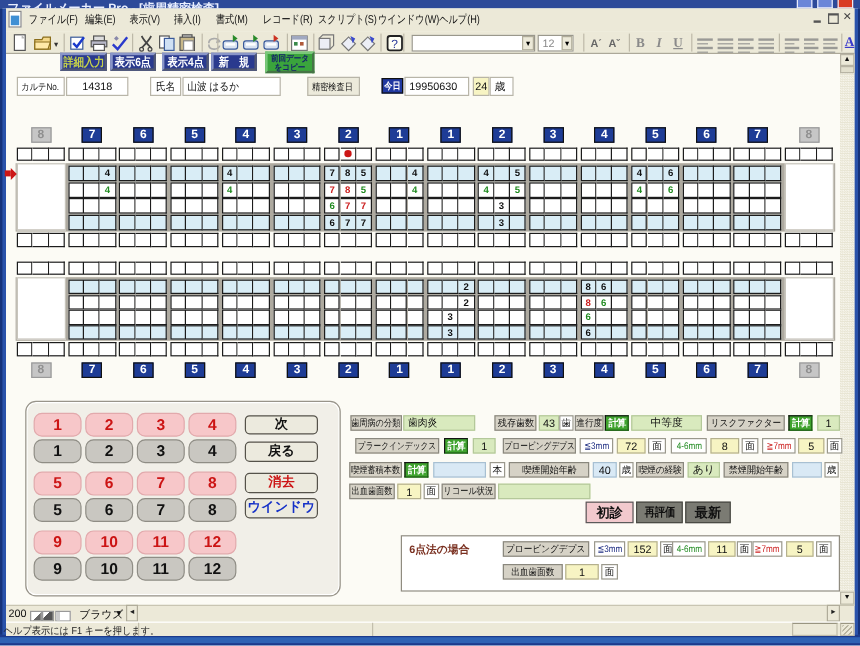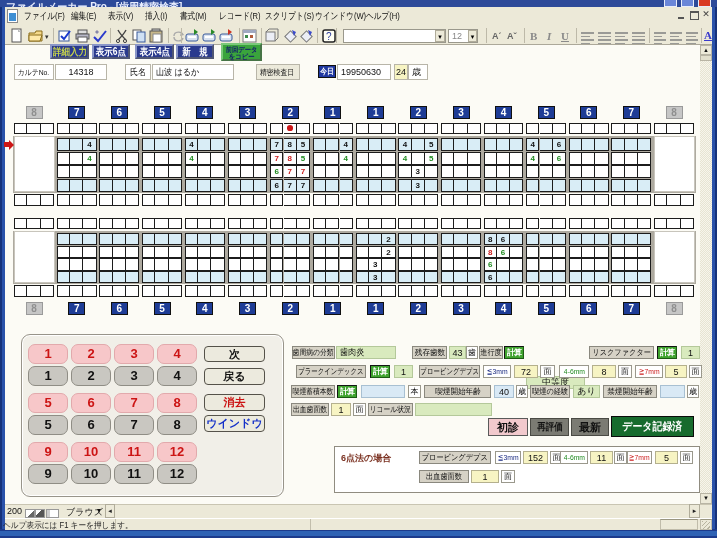--- a/index.html
+++ b/index.html
@@ -844,21 +844,21 @@
 <div style="position:absolute;left:449px;top:346px;width:17px;height:13px;background:#d9eabe;border:1px solid #b4c89a;box-sizing:border-box;color:#111;font:9px 'Liberation Sans',sans-serif;display:flex;align-items:center;justify-content:center;white-space:nowrap;">
       <span style="display:inline-block;transform:scaleX(1.0);transform-origin:center center;white-space:nowrap;">43</span>
     </div>
 <div style="position:absolute;left:466px;top:346px;width:12px;height:13px;background:#fff;border:1px solid #9a988c;box-sizing:border-box;color:#111;font:8px 'Liberation Sans',sans-serif;display:flex;align-items:center;justify-content:center;white-space:nowrap;">
       <span style="display:inline-block;transform:scaleX(1.0);transform-origin:center center;white-space:nowrap;">歯</span>
     </div>
 <div style="position:absolute;left:479px;top:346px;width:24px;height:13px;background:#d6d2c6;border:1px solid #8a887e;box-sizing:border-box;color:#111;font:8px 'Liberation Sans',sans-serif;display:flex;align-items:center;justify-content:center;white-space:nowrap;">
       <span style="display:inline-block;transform:scaleX(0.9);transform-origin:center center;white-space:nowrap;">進行度</span>
     </div>
 <div style="position:absolute;left:504px;top:346px;width:20px;height:13px;background:#3fa32e;border:1px solid #141414;border-right-color:#1d5a14;border-bottom-color:#1d5a14;box-sizing:border-box;color:#fff;font:bold 8px 'Liberation Sans',sans-serif;text-align:center;line-height:11px;letter-spacing:-1px;">計算</div>
-<div style="position:absolute;left:526px;top:346px;width:59px;height:13px;background:#d9eabe;border:1px solid #b4c89a;box-sizing:border-box;color:#111;font:9px 'Liberation Sans',sans-serif;display:flex;align-items:center;justify-content:center;white-space:nowrap;margin-top:30px;">
+<div style="position:absolute;left:526px;top:346px;width:59px;height:13px;background:#d9eabe;border:1px solid #b4c89a;box-sizing:border-box;color:#111;font:9px 'Liberation Sans',sans-serif;display:flex;align-items:center;justify-content:center;white-space:nowrap;">
       <span style="display:inline-block;transform:scaleX(1.0);transform-origin:center center;white-space:nowrap;">中等度</span>
     </div>
 <div style="position:absolute;left:589px;top:346px;width:65px;height:13px;background:#d6d2c6;border:1px solid #8a887e;box-sizing:border-box;color:#111;font:8px 'Liberation Sans',sans-serif;display:flex;align-items:center;justify-content:center;white-space:nowrap;">
       <span style="display:inline-block;transform:scaleX(0.9);transform-origin:center center;white-space:nowrap;">リスクファクター</span>
     </div>
 <div style="position:absolute;left:657px;top:346px;width:20px;height:13px;background:#3fa32e;border:1px solid #141414;border-right-color:#1d5a14;border-bottom-color:#1d5a14;box-sizing:border-box;color:#fff;font:bold 8px 'Liberation Sans',sans-serif;text-align:center;line-height:11px;letter-spacing:-1px;">計算</div>
 <div style="position:absolute;left:681px;top:346px;width:19px;height:13px;background:#d9eabe;border:1px solid #b4c89a;box-sizing:border-box;color:#111;font:9px 'Liberation Sans',sans-serif;display:flex;align-items:center;justify-content:center;white-space:nowrap;">
       <span style="display:inline-block;transform:scaleX(1.0);transform-origin:center center;white-space:nowrap;">1</span>
     </div>
 <div style="position:absolute;left:296px;top:365px;width:70px;height:13px;background:#d6d2c6;border:1px solid #8a887e;box-sizing:border-box;color:#111;font:8px 'Liberation Sans',sans-serif;display:flex;align-items:center;justify-content:center;white-space:nowrap;">
@@ -943,23 +943,20 @@
 <div style="position:absolute;left:415px;top:403px;width:77px;height:13px;background:#d9eabe;border:1px solid #b4c89a;box-sizing:border-box;color:#111;font:9px 'Liberation Sans',sans-serif;display:flex;align-items:center;justify-content:center;white-space:nowrap;"></div>
 <div style="position:absolute;left:488px;top:418px;width:40px;height:18px;background:#f2c9cd;border:1px solid #5a5a5a;box-sizing:border-box;color:#111;font:bold 11px 'Liberation Sans',sans-serif;display:flex;align-items:center;justify-content:center;white-space:nowrap;">
       <span style="display:inline-block;transform:scaleX(1.0);transform-origin:center center;white-space:nowrap;">初診</span>
     </div>
 <div style="position:absolute;left:530px;top:418px;width:39px;height:18px;background:#7b7b73;border:1px solid #4a4a44;box-sizing:border-box;color:#111;font:bold 10px 'Liberation Sans',sans-serif;display:flex;align-items:center;justify-content:center;white-space:nowrap;">
       <span style="display:inline-block;transform:scaleX(0.85);transform-origin:center center;white-space:nowrap;">再評価</span>
     </div>
 <div style="position:absolute;left:571px;top:418px;width:38px;height:18px;background:#7b7b73;border:1px solid #4a4a44;box-sizing:border-box;color:#111;font:bold 11px 'Liberation Sans',sans-serif;display:flex;align-items:center;justify-content:center;white-space:nowrap;">
       <span style="display:inline-block;transform:scaleX(1.0);transform-origin:center center;white-space:nowrap;">最新</span>
     </div>
-<div style="position:absolute;left:611px;top:416px;width:83px;height:21px;background:#176b2d;border:1px solid #0a0a0a;box-sizing:border-box;color:#fff;font:bold 11px 'Liberation Sans',sans-serif;display:flex;align-items:center;justify-content:center;white-space:nowrap;">
-      <span style="display:inline-block;transform:scaleX(0.9);transform-origin:center center;white-space:nowrap;">データ記録済</span>
-    </div>
 <div style="position:absolute;left:334px;top:446px;width:364px;height:45px;background:#fff;border:1px solid #908c80;"></div>
 <div style="position:absolute;left:341px;top:452px;font:bold 9px 'Liberation Sans',sans-serif;color:#7a3020;">6点法の場合</div>
 <div style="position:absolute;left:419px;top:451px;width:72px;height:13px;background:#d6d2c6;border:1px solid #8a887e;box-sizing:border-box;color:#111;font:8px 'Liberation Sans',sans-serif;display:flex;align-items:center;justify-content:center;white-space:nowrap;">
       <span style="display:inline-block;transform:scaleX(0.9);transform-origin:center center;white-space:nowrap;">プロービングデプス</span>
     </div>
 <div style="position:absolute;left:495px;top:451px;width:26px;height:13px;background:#fff;border:1px solid #9a988c;box-sizing:border-box;color:#1a2a80;font:8px 'Liberation Sans',sans-serif;display:flex;align-items:center;justify-content:center;white-space:nowrap;">
       <span style="display:inline-block;transform:scaleX(0.85);transform-origin:center center;white-space:nowrap;">≦3mm</span>
     </div>
 <div style="position:absolute;left:523px;top:451px;width:25px;height:13px;background:#f7f4c3;border:1px solid #b4b08e;box-sizing:border-box;color:#111;font:9px 'Liberation Sans',sans-serif;display:flex;align-items:center;justify-content:center;white-space:nowrap;">
       <span style="display:inline-block;transform:scaleX(1.0);transform-origin:center center;white-space:nowrap;">152</span>

